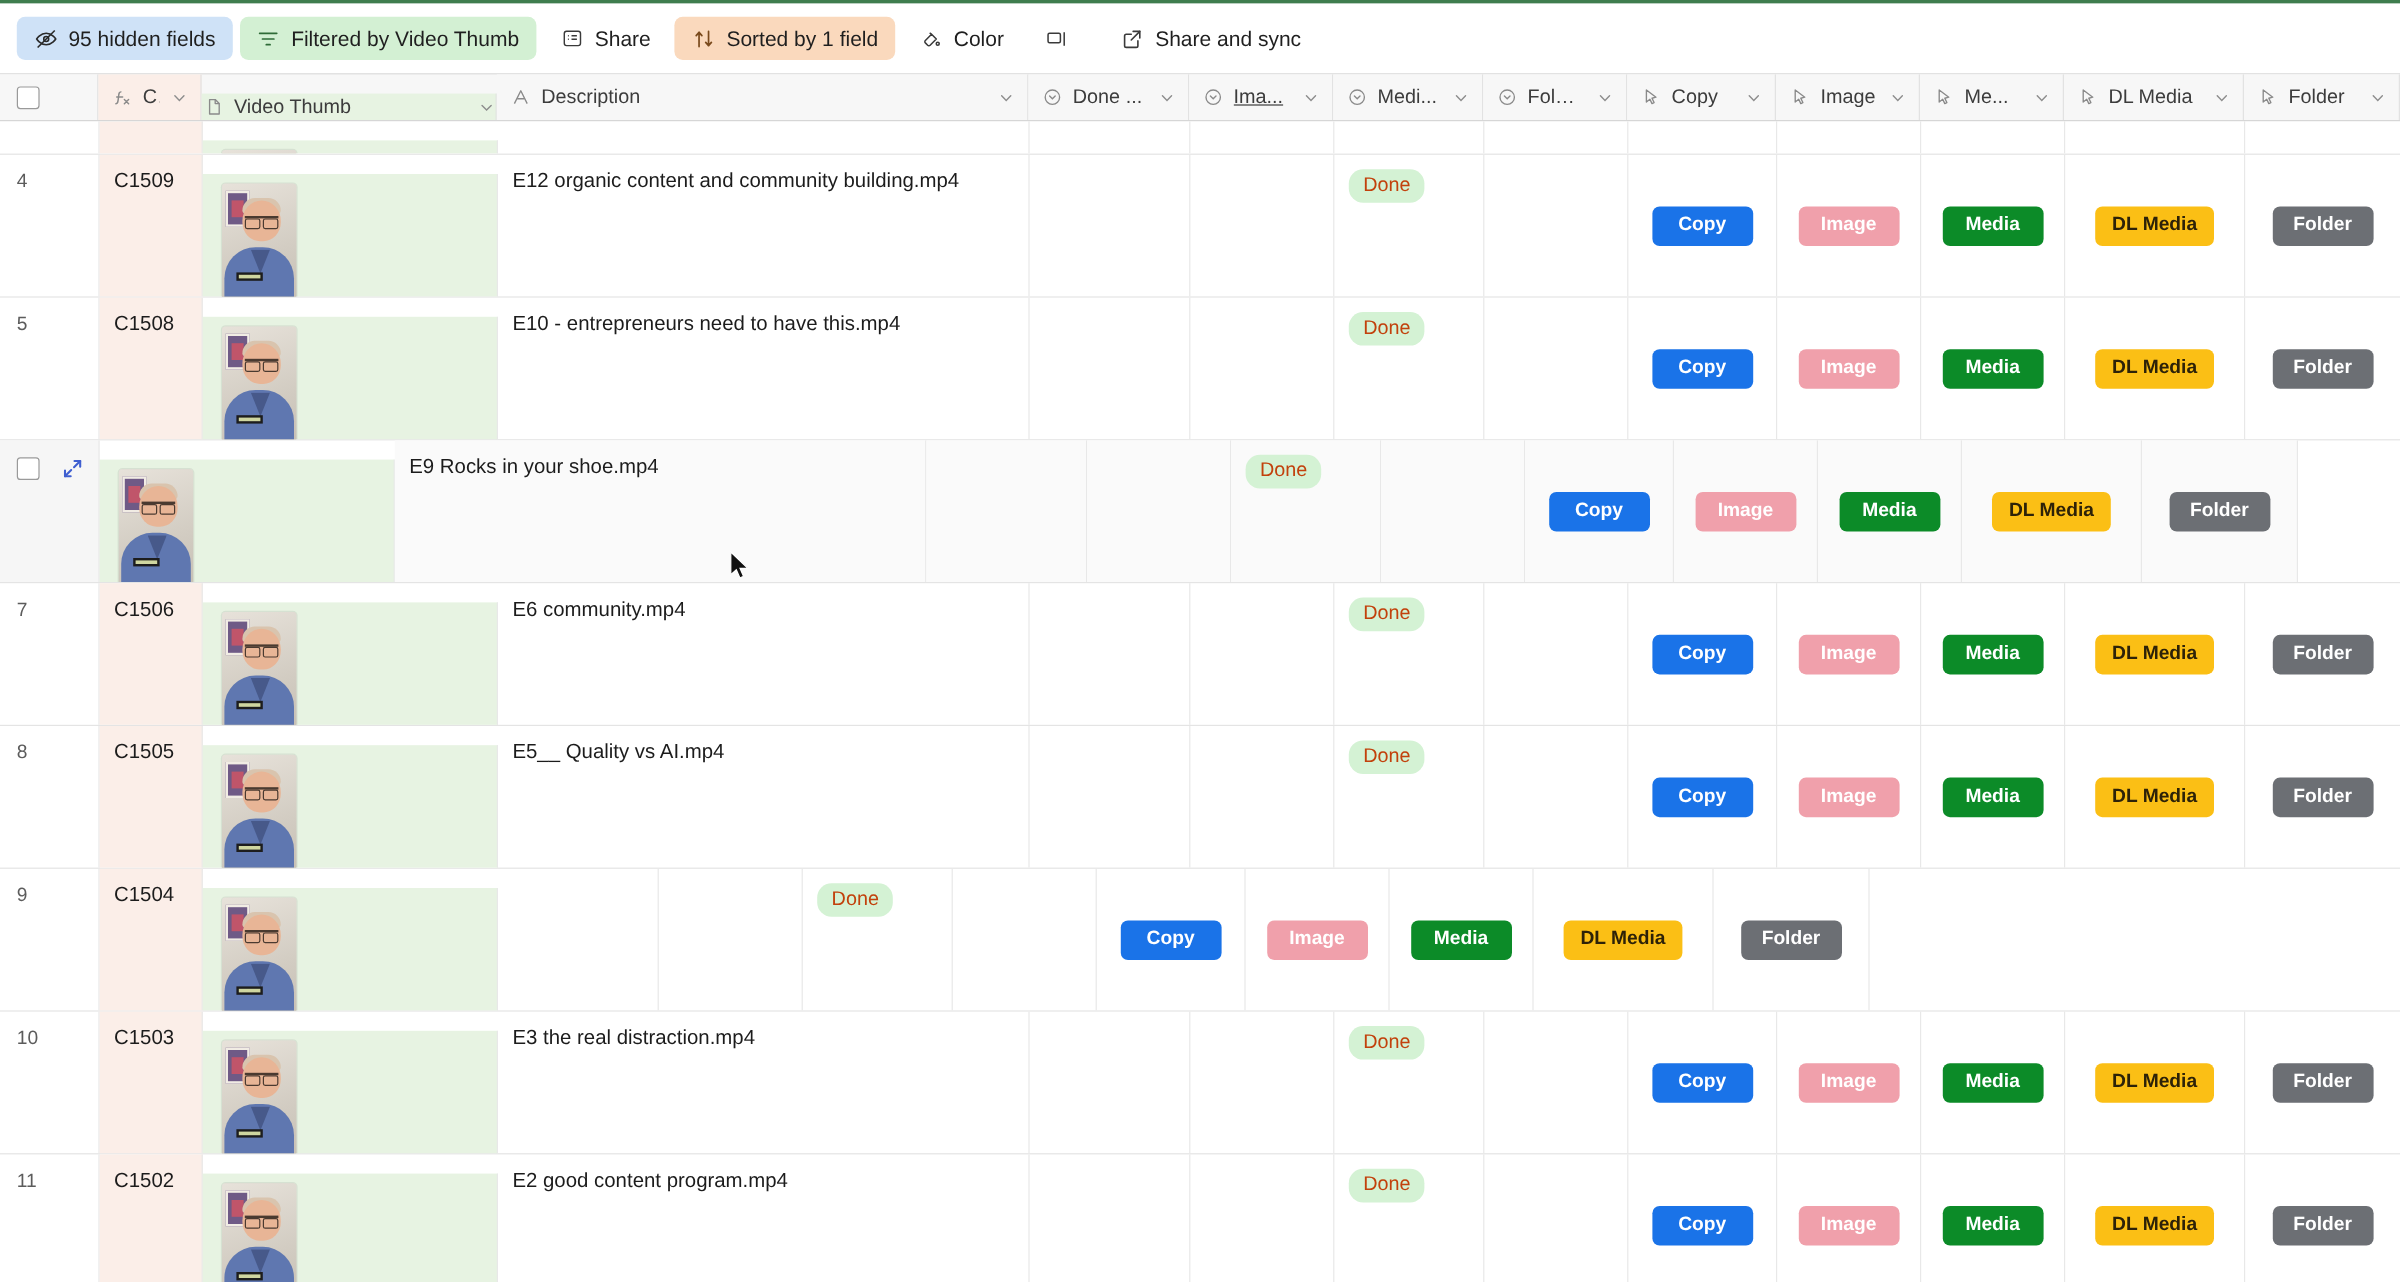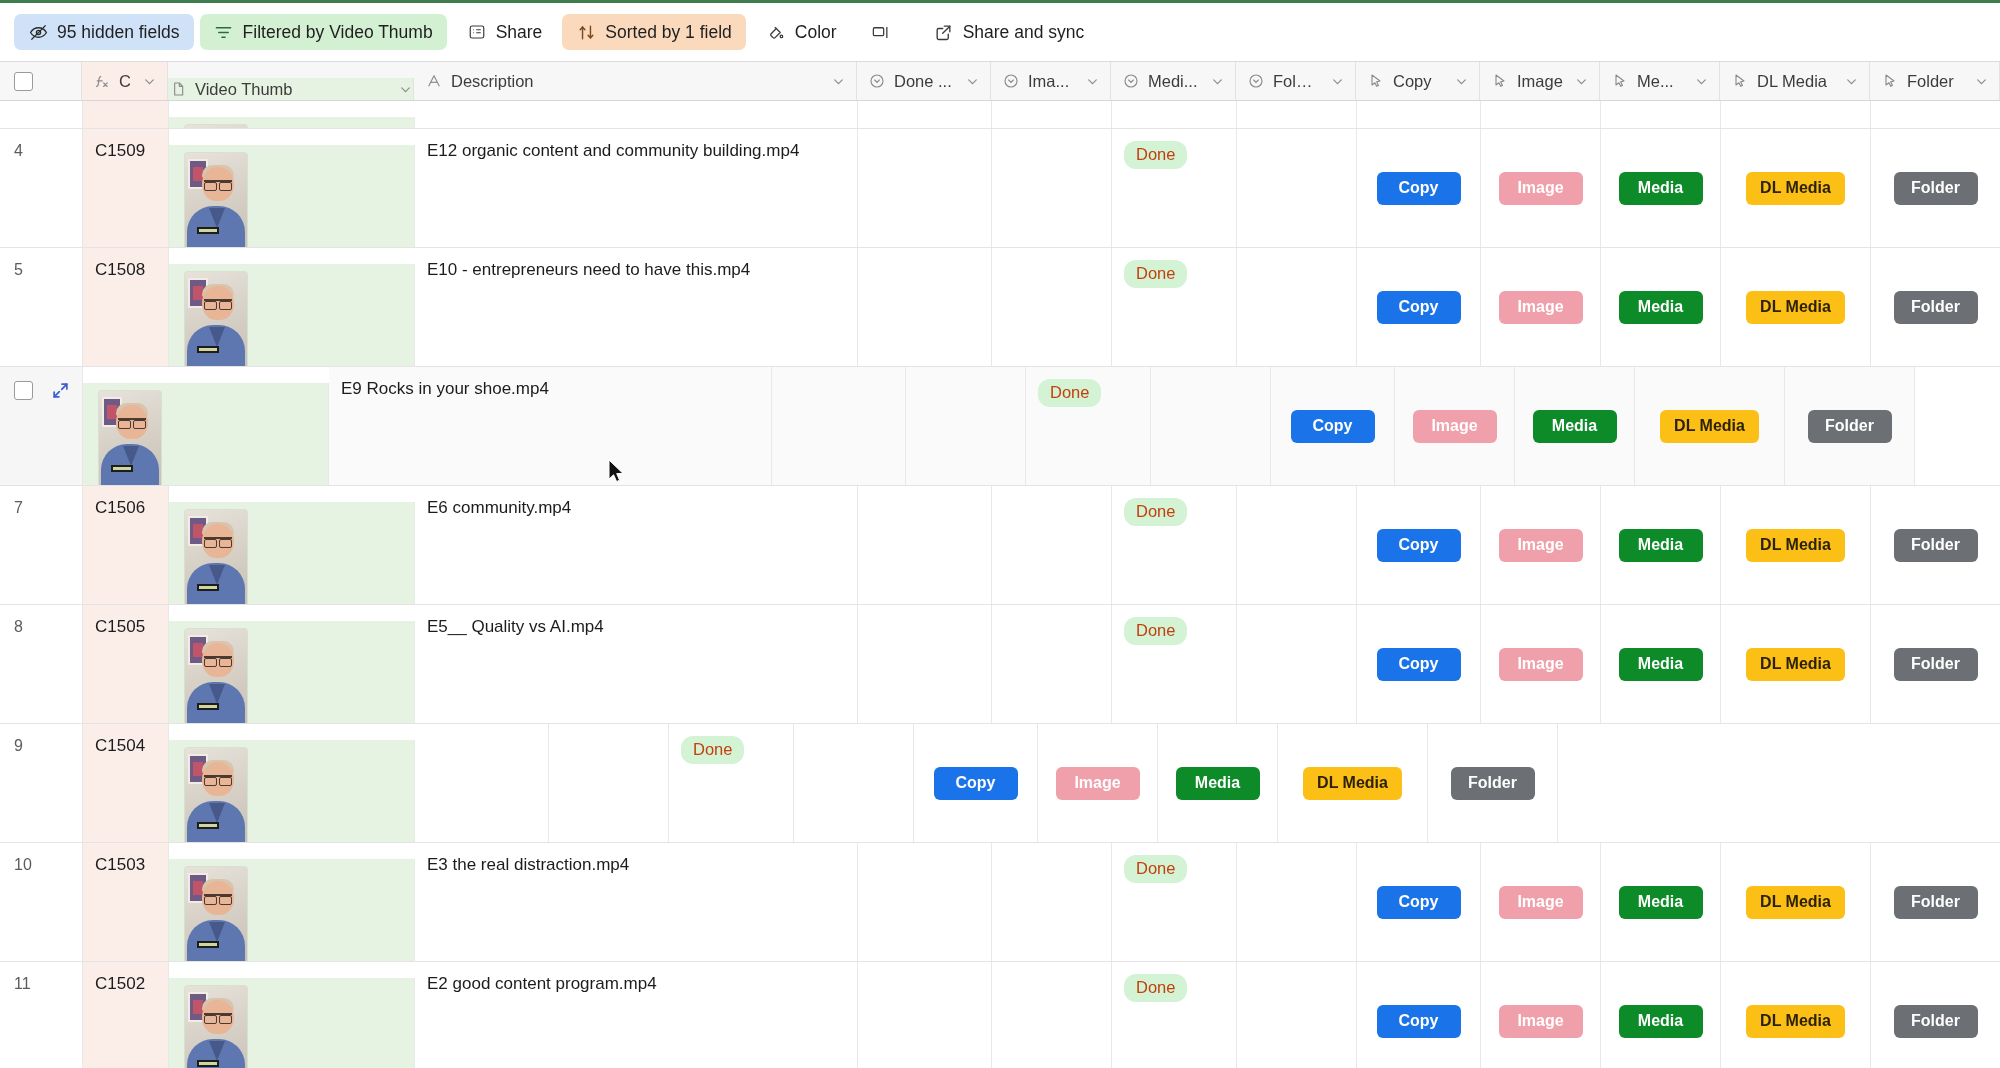--- a/index.html
+++ b/index.html
@@ -69,21 +69,21 @@
     font-size: 17px; color: #1c1c1c; overflow: hidden;
     position: relative;
   }
 
   
   .c-num   { width: 83px;  padding-left: 14px; }
   .c-code  { width: 86px;  background: #fbeee8; }
   .c-thumb { width: 246px; background: #e7f3e2; padding: 0; margin-top: 16px; }
   .c-desc  { width: 443px; }
   .c-copyd { width: 134px; }
-  .c-imad  { width: 120px; }
+  .c-imad  { width: 120px; text-decoration: underline; }
   .c-medid { width: 125px; }
   .c-titled{ width: 120px; }
   .c-copy  { width: 124px; }
   .c-image { width: 120px; }
   .c-me    { width: 120px; }
   .c-dl    { width: 150px; }
   .c-folder{ width: 130px; }
 
   .rownum { font-size: 16px; color: #5c5c5c; }
 

